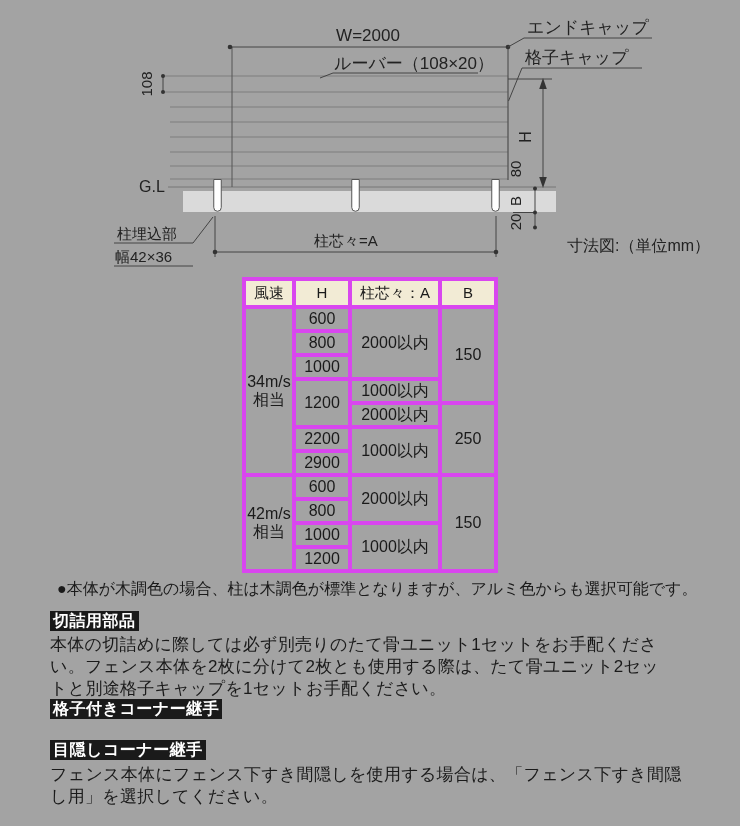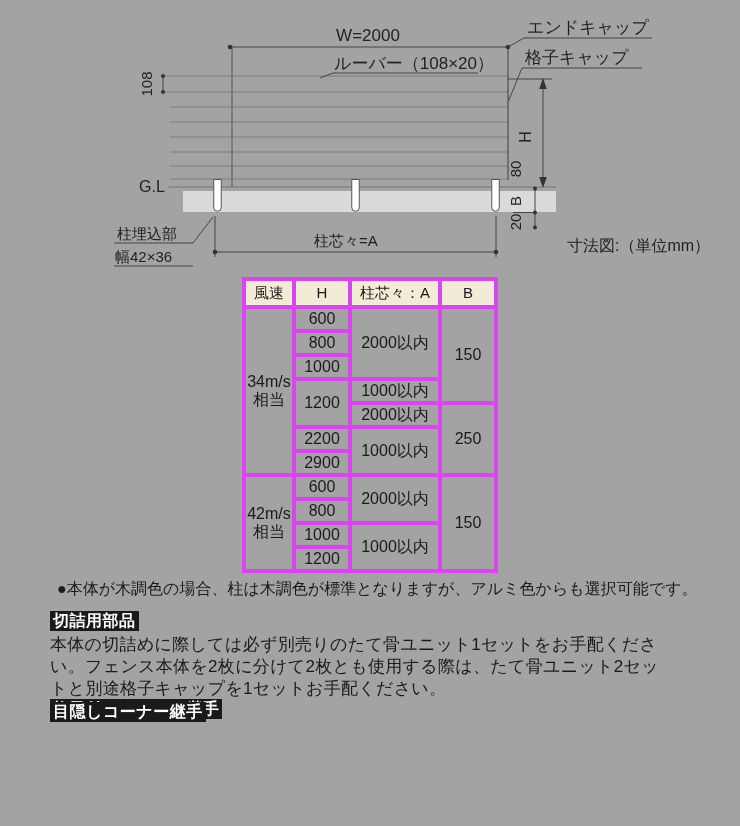--- a/index.html
+++ b/index.html
@@ -196,15 +196,17 @@
 
   <div id="bullet-note">●本体が木調色の場合、柱は木調色が標準となりますが、アルミ色からも選択可能です。</div>
 
   <div class="blk-head" style="top:611px;">切詰用部品</div>
   <div class="note pre" style="top:634px;">本体の切詰めに際しては必ず別売りのたて骨ユニット1セットをお手配くださ
 い。フェンス本体を2枚に分けて2枚とも使用する際は、たて骨ユニット2セッ
 トと別途格子キャップを1セットお手配ください。</div>
 
   <div class="blk-head" style="top:699px;">格子付きコーナー継手</div>
 
-  <div class="blk-head" style="top:702px;">目隠しコーナー継手</div>
+  <div class="blk-head" style="top:740px;">目隠しコーナー継手</div>
+  <div class="note pre" style="top:764px;">フェンス本体にフェンス下すき間隠しを使用する場合は、「フェンス下すき間隠
+し用」を選択してください。</div>
 
 </div>
 
 </body></html>

